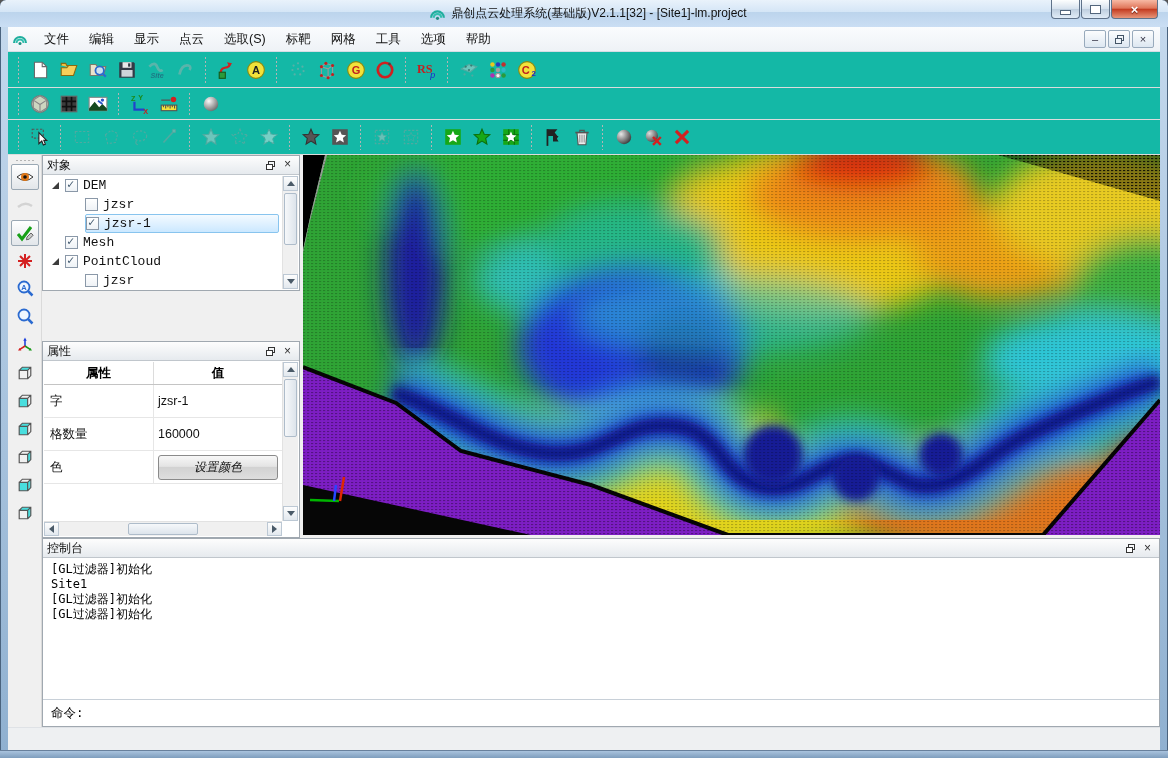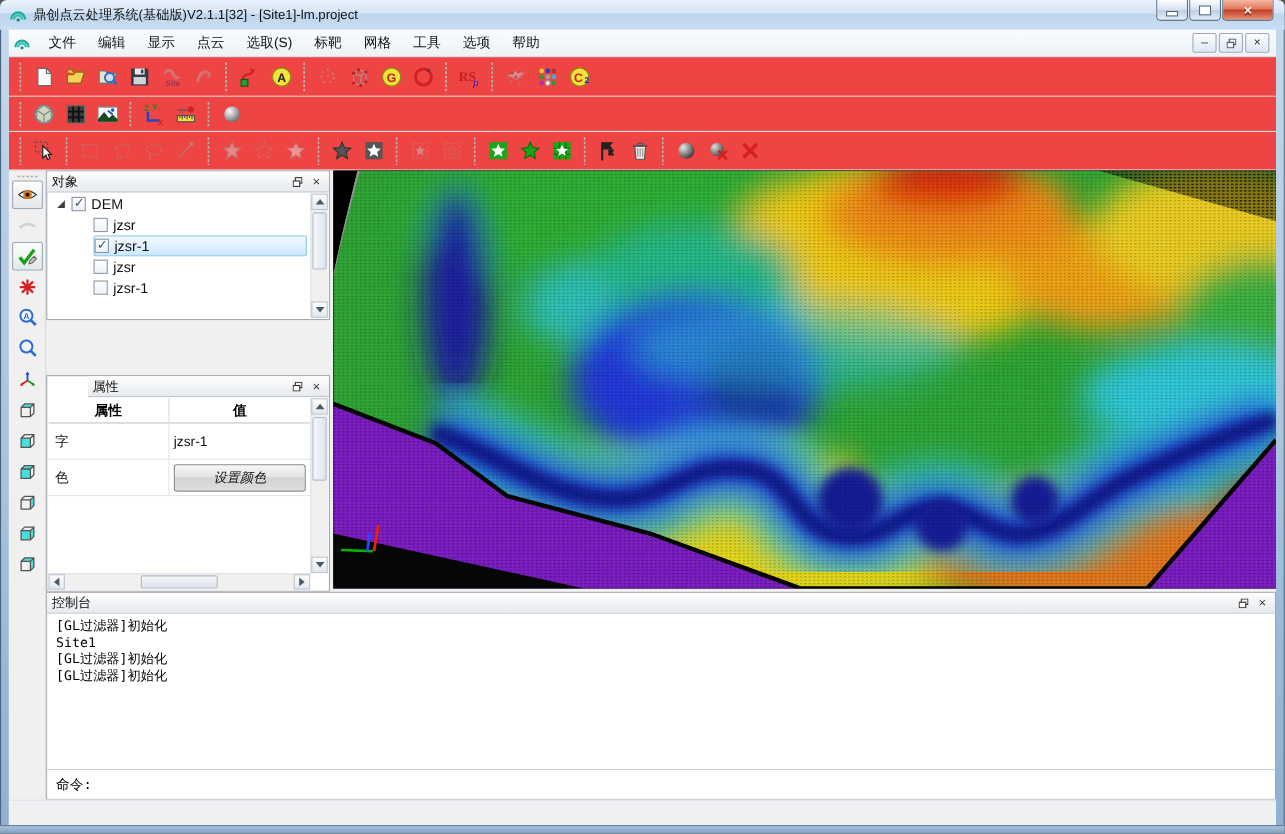--- a/index.html
+++ b/index.html
@@ -1,57 +1,57 @@
 <!DOCTYPE html>
 <html><head>
 <meta charset="utf-8">
 <style>
   html,body{margin:0;padding:0;background:#555;font-family:"Liberation Sans","DejaVu Sans",sans-serif;}
   #window{position:relative;width:1168px;height:758px;background:linear-gradient(180deg,#c6daee,#8fb0d0);border-radius:6px 6px 0 0;overflow:hidden;box-shadow:0 0 0 1px #4a637e inset;}
   
   .titlebar{position:absolute;left:0;top:0;width:1168px;height:27px;display:flex;align-items:center;
-    background:linear-gradient(180deg,#e9f2fb 0%,#d4e5f6 45%,#bcd4ec 46%,#cadef4 100%);border-radius:6px 6px 0 0;}
+    background:linear-gradient(180deg,#e9f2fb 0%,#d4e5f6 45%,#bcd4ec 46%,#cadef4 100%);border-radius:6px 6px 0 0;justify-content:center;}
   .app-icon{width:17px;height:17px;margin:0 5px 0 8px;flex:none;}
   .title-text{font-size:12px;color:#111;white-space:nowrap;}
   .win-controls{position:absolute;right:10px;top:0;display:flex;}
   .wbtn{height:19px;border:1px solid #5f7289;border-top:none;border-radius:0 0 4px 4px;display:flex;align-items:center;justify-content:center;margin-left:1px;box-sizing:border-box;}
   .wbtn.min,.wbtn.max{width:29px;background:linear-gradient(180deg,#fdfefe,#d7e2ee 48%,#bfcfdf 52%,#e1ecf7);}
   .wbtn.close{width:47px;background:linear-gradient(180deg,#f7b9a4,#e0765a 45%,#c43d22 52%,#e8967a);}
   .g-min{width:9px;height:3px;background:#fff;border:1px solid #53667c;margin-top:6px;}
   .g-max{width:9px;height:7px;background:#fff;border:1px solid #53667c;box-shadow:0 0 0 2px #fff inset;}
   .g-x{color:#fff;font-size:13px;font-weight:bold;text-shadow:0 1px 1px #70261a;line-height:1;}
   
   .client{position:absolute;left:8px;top:27px;width:1152px;height:723px;background:#f0f0f0;overflow:hidden;}
   
   .menubar{position:absolute;left:0;top:0;width:1152px;height:25px;background:linear-gradient(#fafcfe,#eef2f6);border-bottom:1px solid #d4dce4;display:flex;align-items:center;box-sizing:border-box;}
   .mdi-icon{width:16px;height:16px;margin:0 6px 0 4px;flex:none;}
   .menu-item{font-size:12.5px;color:#111;padding:3px 10px;cursor:default;}
   .mdi-controls{position:absolute;right:6px;top:3px;display:flex;gap:2px;}
   .mdibtn{width:22px;height:18px;border:1px solid #98aabc;border-radius:2px;background:linear-gradient(#fcfdfe,#dde7f1);display:flex;align-items:center;justify-content:center;font-size:11px;color:#334;box-sizing:border-box;}
   
-  .toolbar{position:absolute;left:0;width:1152px;background:#ef4444;border-bottom:1px solid #dcdcdc;display:flex;align-items:center;box-sizing:border-box;padding-left:4px;}
+  .toolbar{position:absolute;left:0;width:1152px;background:#14b8a6;border-bottom:1px solid #dcdcdc;display:flex;align-items:center;box-sizing:border-box;padding-left:4px;}
   #tb1{top:25px;height:36px;}
   #tb2{top:61px;height:32px;}
   #tb3{top:93px;height:35px;}
   .handle{width:3px;align-self:stretch;margin:4px 5px;background-image:radial-gradient(#b4b4b4 40%,rgba(0,0,0,0) 41%);background-size:3px 4px;background-repeat:repeat-y;flex:none;}
   .tbtn{width:29px;height:28px;border:1px solid transparent;background:transparent;padding:0;display:flex;align-items:center;justify-content:center;flex:none;}
   #tb2 .tbtn,#tb3 .tbtn{height:26px;}
   .tbtn .ic,.sbtn .ic{display:block;width:20px;height:20px;}
   .tbtn .ic svg,.sbtn .ic svg{width:20px;height:20px;display:block;}
   .tbtn.disabled{opacity:.45;filter:grayscale(.7);}
   
   .sidestrip{position:absolute;left:0;top:128px;width:34px;height:572px;background:#f0f0f0;border-right:1px solid #dadada;box-sizing:border-box;}
   .hhandle{height:3px;width:20px;margin:4px auto 2px;background-image:radial-gradient(#b4b4b4 40%,rgba(0,0,0,0) 41%);background-size:4px 3px;background-repeat:repeat-x;}
   .sbtn{width:28px;height:26px;margin:2px auto;border:1px solid transparent;background:transparent;padding:0;display:flex;align-items:center;justify-content:center;}
   .sbtn.raised{background:linear-gradient(#ffffff,#e2e6ea);border:1px solid #9aa8b4;border-radius:2px;}
   .sbtn.disabled{opacity:.45;filter:grayscale(.7);}
   
   .dock{position:absolute;background:#fff;border:1px solid #a0a8b0;box-sizing:border-box;}
-  .dock-objects{left:34px;top:128px;width:258px;height:136px;}
-  .dock-props{left:34px;top:314px;width:258px;height:197px;padding-left:37px;}
+  .dock-objects{left:34px;top:128px;width:258px;height:136px;font-family:Liberation Mono, monospace;}
+  .dock-props{left:34px;top:314px;width:258px;height:197px;}
   .dockhead{height:19px;background:linear-gradient(#fdfdfd,#e6eaee);border-bottom:1px solid #c0c6cc;display:flex;align-items:center;font-size:12px;color:#111;padding:0 4px;box-sizing:border-box;}
   .dockhead .dtitle{flex:1;}
   .dbtn{width:15px;height:14px;display:flex;align-items:center;justify-content:center;color:#333;font-size:12px;line-height:1;margin-left:2px;}
   
   .tree{position:absolute;left:1px;top:20px;right:17px;bottom:1px;overflow:hidden;background:#fff;}
   .trow{display:flex;align-items:center;height:19px;font-size:13px;color:#111;}
   .exp{width:0;height:0;border-left:7px solid transparent;border-bottom:7px solid #3c3c3c;margin:0 6px 0 0;flex:none;}
   .expslot{width:13px;flex:none;}
   .cb{width:13px;height:13px;border:1px solid #8a98a8;background:linear-gradient(#ffffff,#eef2f6);margin-right:5px;position:relative;flex:none;box-sizing:border-box;}
   .cb.on::after{content:"\2713";position:absolute;left:1px;top:-3px;font-size:12px;font-weight:bold;color:#41596e;}
@@ -710,20 +710,34 @@
               <span>jzsr</span>
             </span>
           </div>
           <div class="trow" style="padding-left: 28px;">
             <span class="expslot"></span>
             <span class="tsel sel">
               <span class="cb on"></span>
               <span>jzsr-1</span>
             </span>
           </div>
+          <div class="trow" style="padding-left: 8px;">
+            <span class="expslot"></span>
+            <span class="tsel">
+              <span class="cb on"></span>
+              <span>Mesh</span>
+            </span>
+          </div>
+          <div class="trow" style="padding-left: 8px;">
+            <span class="exp"></span>
+            <span class="tsel">
+              <span class="cb on"></span>
+              <span>PointCloud</span>
+            </span>
+          </div>
           <div class="trow" style="padding-left: 28px;">
             <span class="expslot"></span>
             <span class="tsel">
               <span class="cb"></span>
               <span>jzsr</span>
             </span>
           </div>
           <div class="trow" style="padding-left: 28px;">
             <span class="expslot"></span>
             <span class="tsel">
@@ -759,20 +773,26 @@
       <div class="ptable">
         <div class="pheadrow">
           <div class="phc c1">属性</div>
           <div class="phc c2">值</div>
         </div>
         <div id="proprows">
             <div class="prow">
               <div class="pname">字</div>
               <div class="pval">
                 <span>jzsr-1</span>
+              </div>
+            </div>
+            <div class="prow">
+              <div class="pname">格数量</div>
+              <div class="pval">
+                <span>160000</span>
               </div>
             </div>
             <div class="prow">
               <div class="pname">色</div>
               <div class="pval">
                 <button class="win-btn">设置颜色</button>
               </div>
             </div>
           </div>
       </div>

